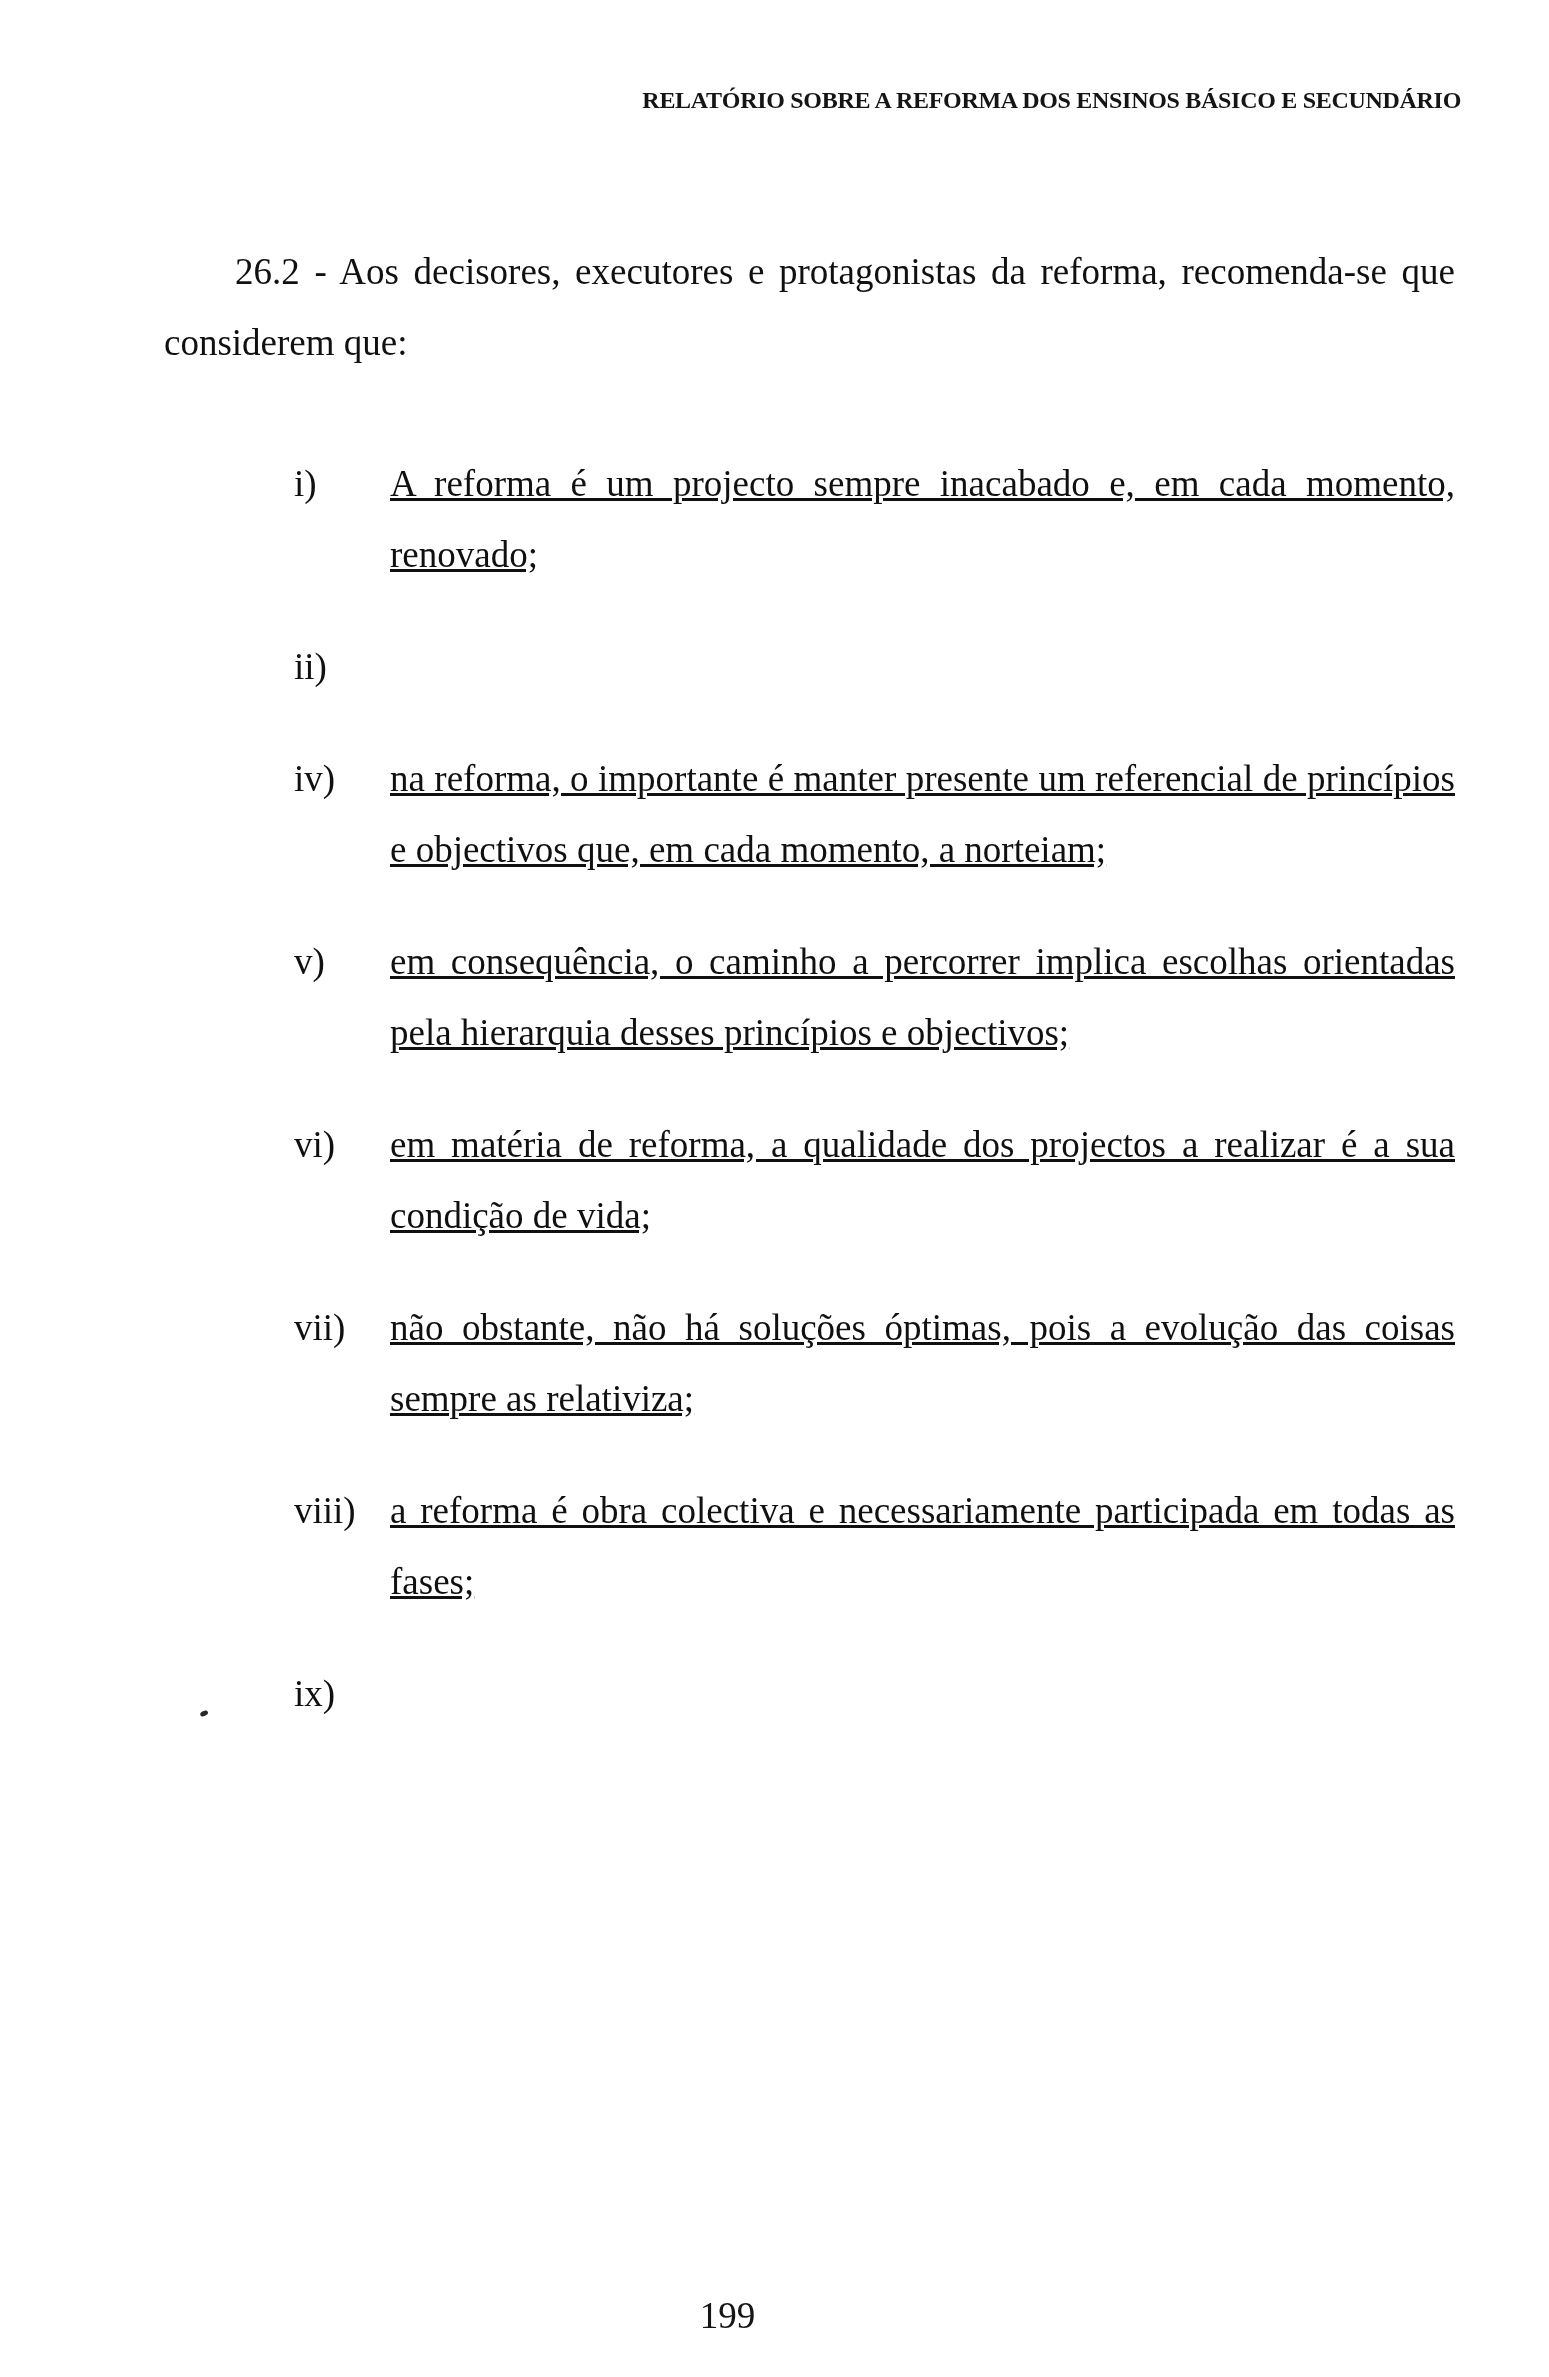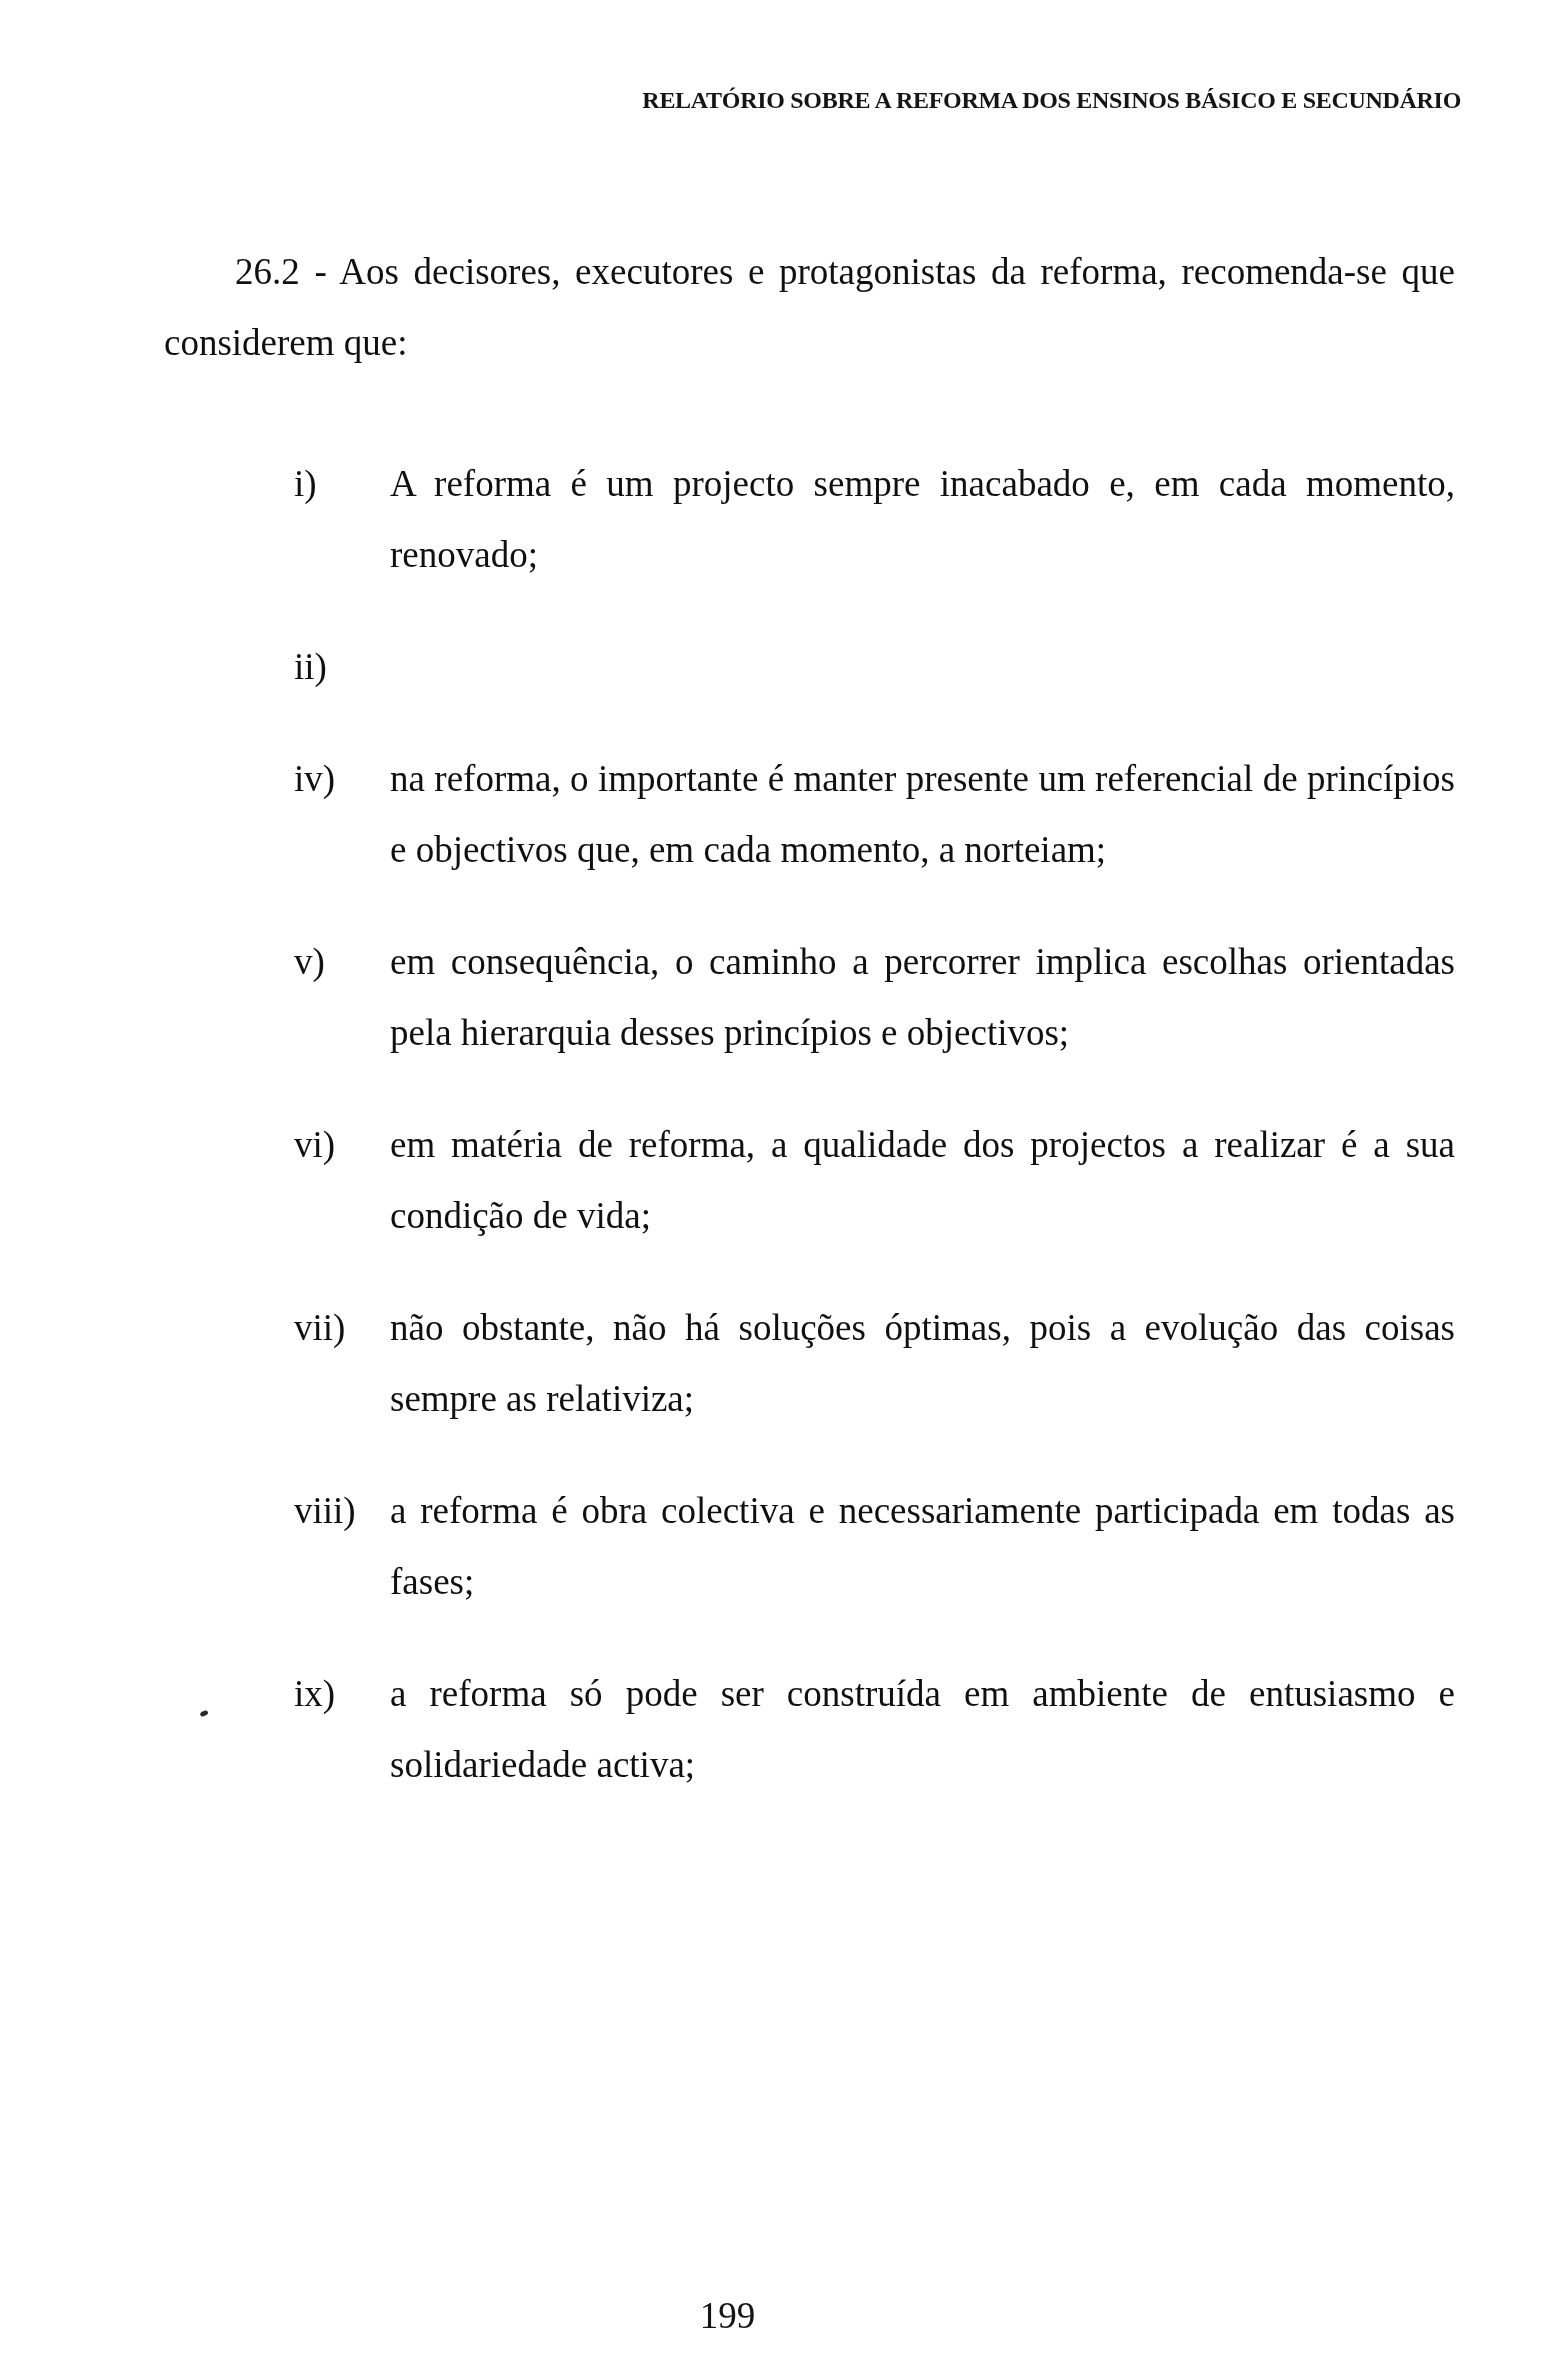--- a/index.html
+++ b/index.html
@@ -56,20 +56,21 @@
   .item:first-child {
     margin-top: 70px;
   }
   .item .marker {
     flex: 0 0 96px;
     width: 96px;
   }
   .item .text {
     flex: 1;
     text-align: justify;
+    text-decoration: underline;
   }
   .artifact-dot {
     position: absolute;
     left: 200px;
     top: 1711px;
     width: 8px;
     height: 4.5px;
     background: #2a2a2a;
     border-radius: 50%;
     transform: rotate(-25deg);
@@ -118,21 +119,20 @@
       <li class="item">
         <span class="marker">vii)</span>
         <span class="text">não obstante, não há soluções óptimas, pois a evolução das coisas sempre as relativiza;</span>
       </li>
       <li class="item">
         <span class="marker">viii)</span>
         <span class="text">a reforma é obra colectiva e necessariamente participada em todas as fases;</span>
       </li>
       <li class="item">
         <span class="marker">ix)</span>
-        <span class="text">a reforma só pode ser construída em ambiente de entusiasmo e solidariedade activa;</span>
       </li>
     </ol>
 
   </div>
 
   <div class="artifact-dot"></div>
 
   <div class="page-number">199</div>
 
 </div>

